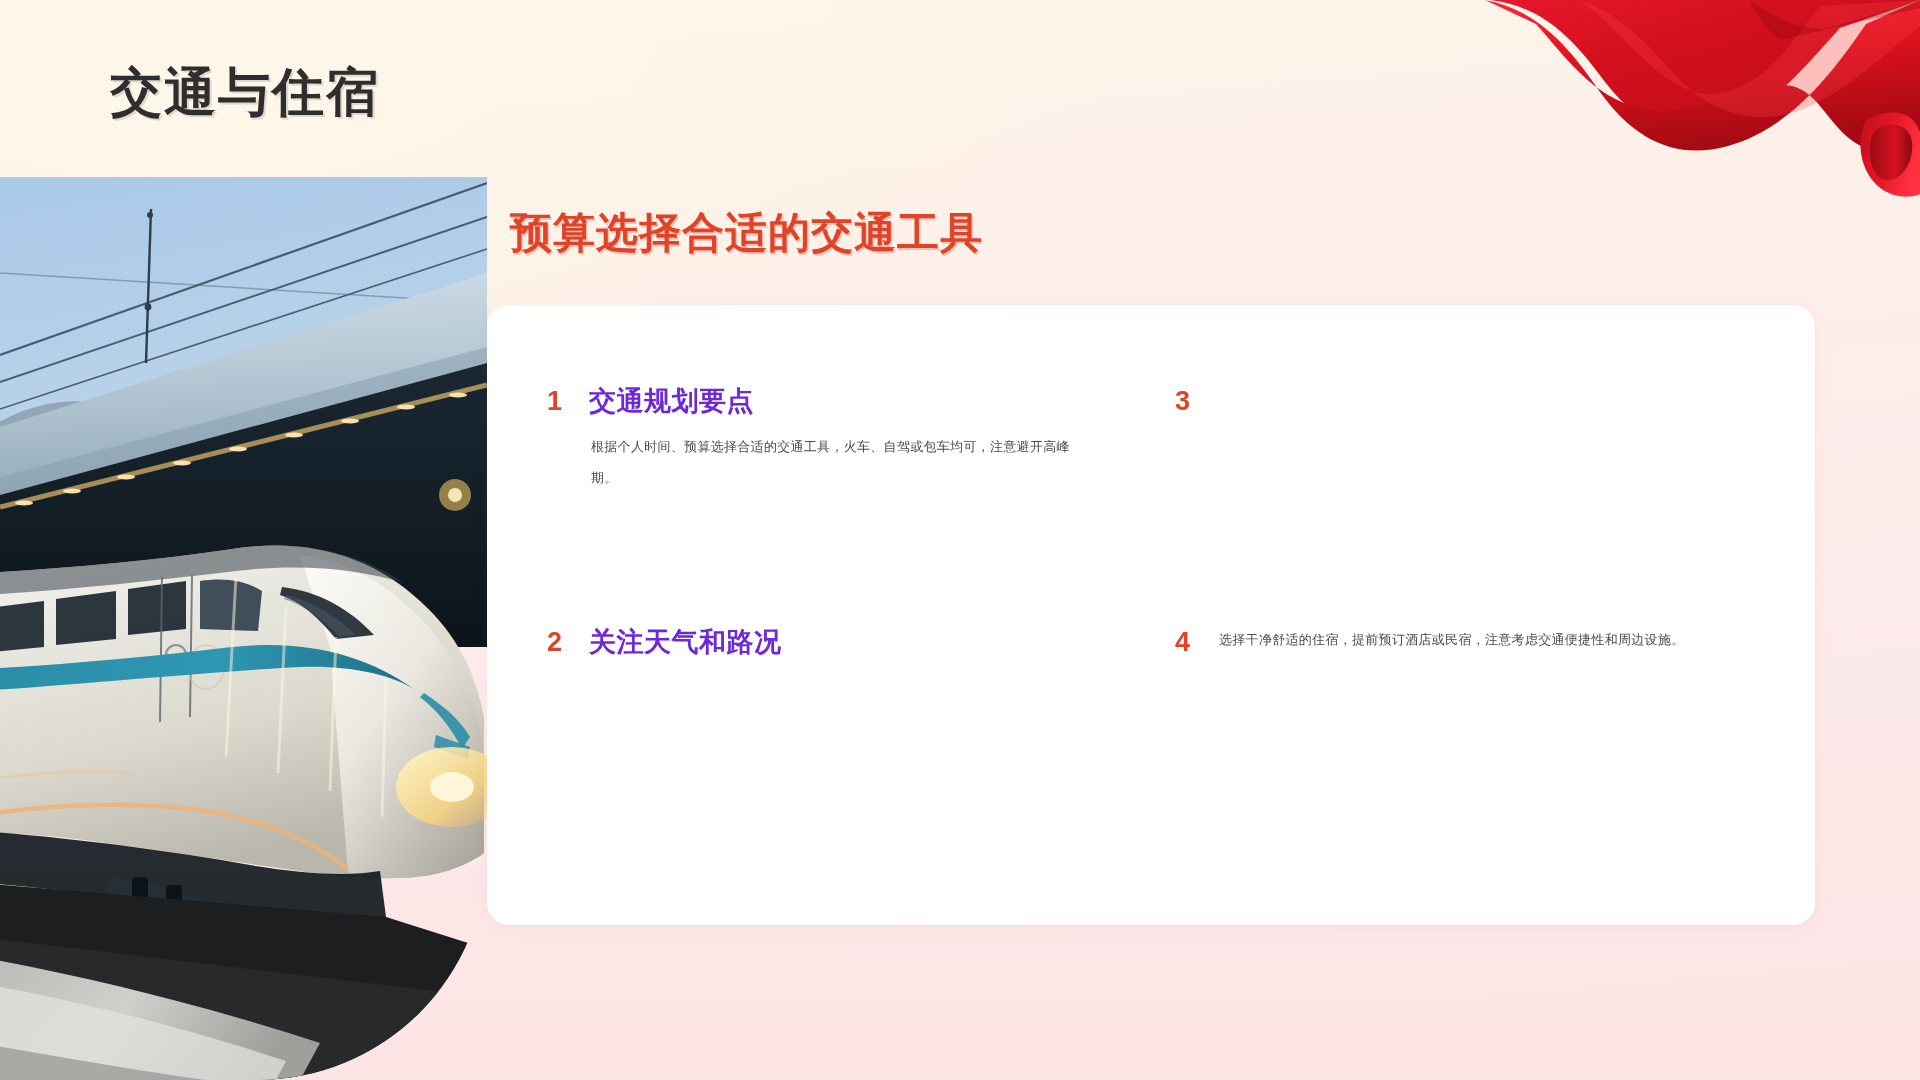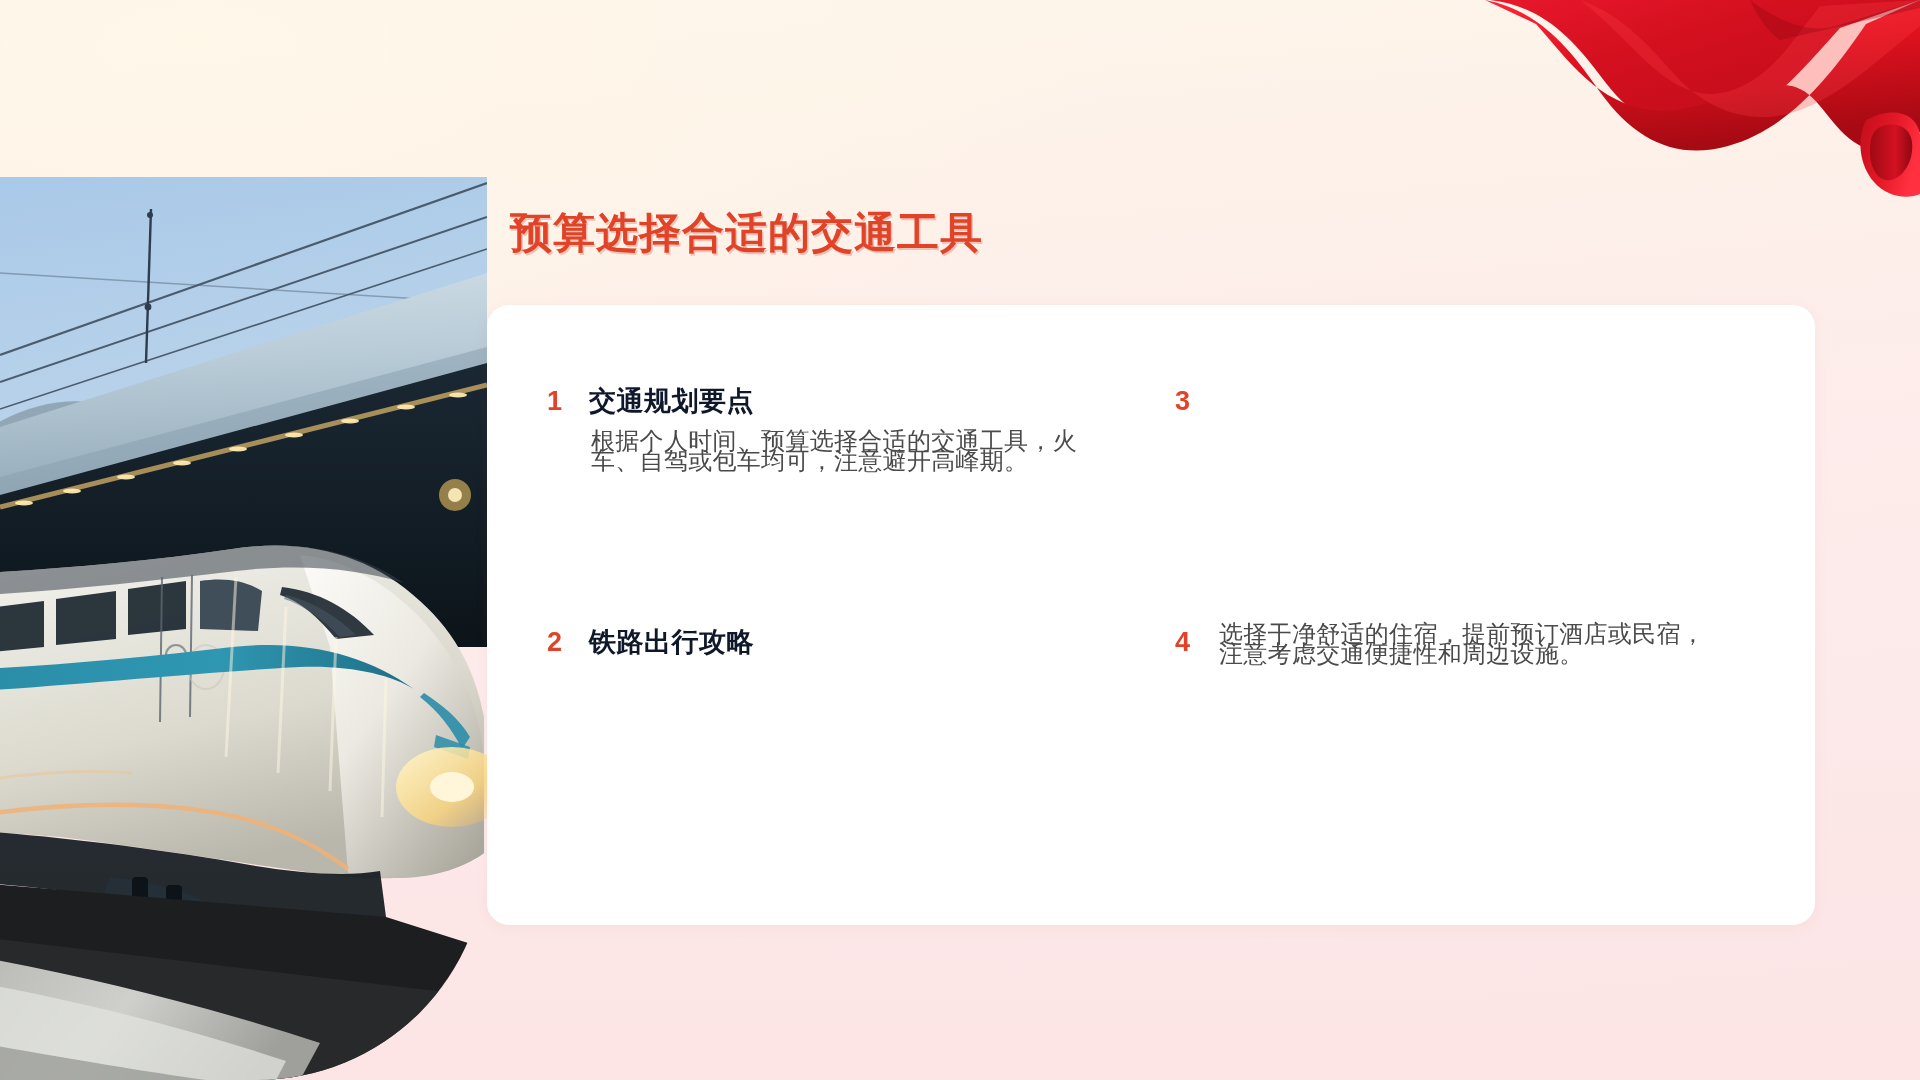--- a/index.html
+++ b/index.html
@@ -88,26 +88,26 @@
   .item-num {
     flex:0 0 auto;
     width:46px;
     font-size:27px; font-weight:bold; color:#e04328;
     line-height:36px;
     text-align:left;
     padding-left:4px;
   }
   .item-body { flex:1 1 auto; min-width:0; }
   .item-title {
-    font-size:27px; font-weight:bold; color:#0f172a;
+    font-size:27px; font-weight:bold; color:#6d28d9;
     line-height:36px; letter-spacing:.5px;
     margin-bottom:12px;
   }
   .item-desc {
-    font-size:24px; color:#4a4a4a; line-height:20px;
+    font-size:13px; color:#4a4a4a; line-height:31px;
     letter-spacing:.3px;
     max-width:512px;
     padding-left:2px;
   }
   
   .col-left .item-desc { max-width:505px; }
   .col-right .item-desc { max-width:512px; }
 </style>
 </head>
 <body>
@@ -147,20 +147,21 @@
       <path d="M205,0 C258,10 290,48 320,92 C356,142 398,160 448,146 C506,130 548,80 586,24 L640,0 L640,132 C618,150 594,156 574,142 C548,124 538,92 512,86 C468,76 424,116 372,110 C318,104 288,60 256,24 L205,0 Z" fill="url(#rg2)"></path>
 
       <path d="M586,120 C612,106 636,112 640,134 L640,194 C626,200 606,196 594,182 C580,166 576,140 586,120 Z" fill="url(#rg3)"></path>
       <path d="M598,128 C614,120 630,126 632,142 C634,160 624,178 610,180 C598,182 590,168 590,152 C590,140 592,132 598,128 Z" fill="url(#rg4)"></path>
 
       <path d="M300,0 C340,30 368,72 404,88 C440,104 476,86 506,50 L540,6 L640,0 L640,26 C598,60 560,96 520,110 C472,128 426,110 394,74 C366,42 340,14 300,0 Z" fill="#ff3c47" opacity="0.28"></path>
       <path d="M470,0 C500,22 528,34 556,26 L640,0 L640,8 L500,40 C486,30 476,14 470,0 Z" fill="#8f0710" opacity="0.35"></path>
     </svg>
   </div>
 
+  <div id="page-title">交通与住宿</div>
 
   <div id="photo">
     <svg viewBox="0 0 487 903" preserveAspectRatio="xMidYMid slice">
       <defs>
         <linearGradient id="sky" x1="0" y1="0" x2="0.2" y2="1">
           <stop offset="0%" stop-color="#a9c9e8"></stop>
           <stop offset="55%" stop-color="#b7d1ea"></stop>
           <stop offset="100%" stop-color="#c2d8ec"></stop>
         </linearGradient>
         <linearGradient id="roofg" x1="0" y1="0" x2="0.1" y2="1">
@@ -315,21 +316,21 @@
         </div>
       </div>
 
       <div class="item col-right">
         <div class="item-num">3</div>
       </div>
 
       <div class="item col-left">
         <div class="item-num">2</div>
         <div class="item-body">
-          <div class="item-title">铁路出行攻略</div>
+          <div class="item-title">关注天气和路况</div>
         </div>
       </div>
 
       <div class="item col-right">
         <div class="item-num">4</div>
         <div class="item-body">
           <div class="item-desc">选择干净舒适的住宿，提前预订酒店或民宿，注意考虑交通便捷性和周边设施。</div>
         </div>
       </div>
 

